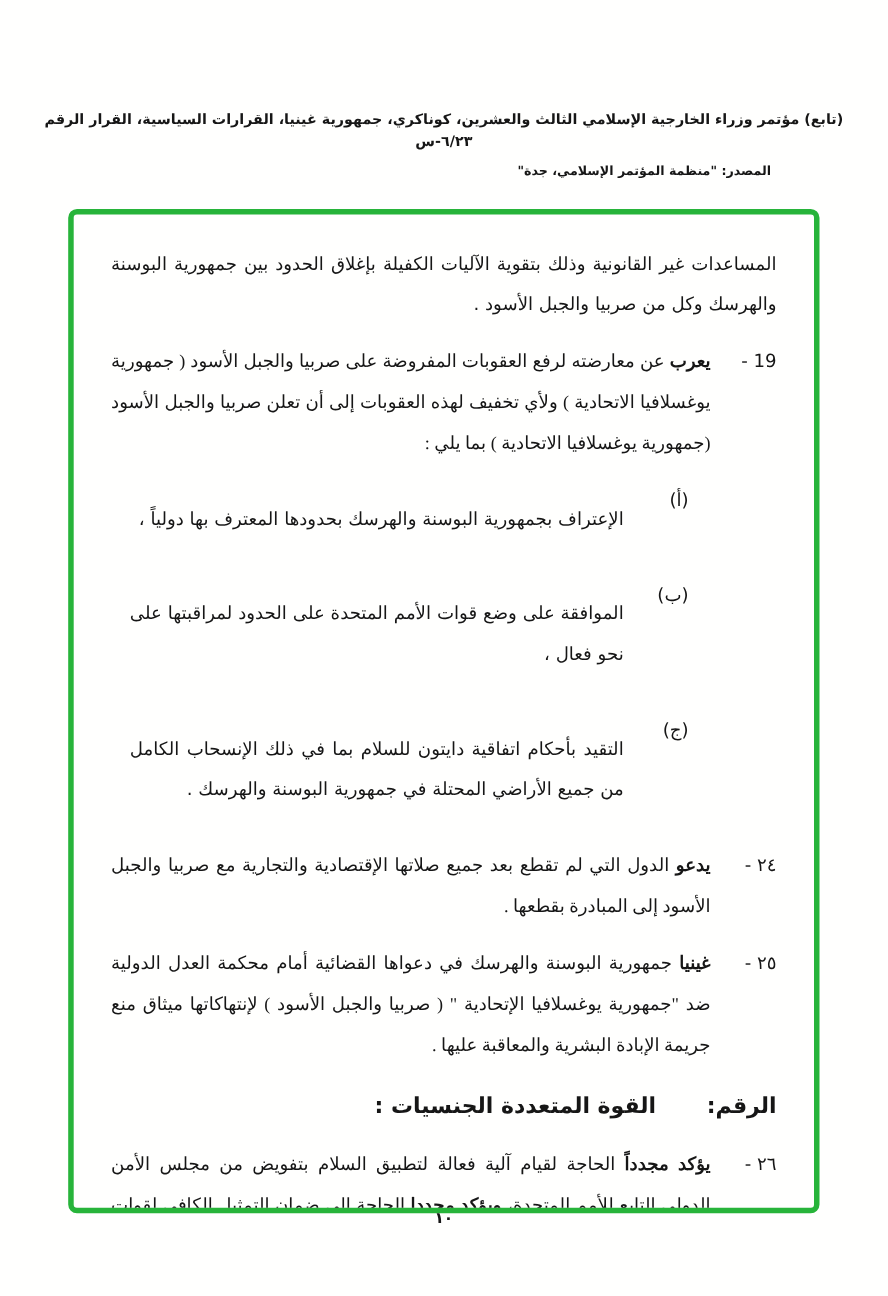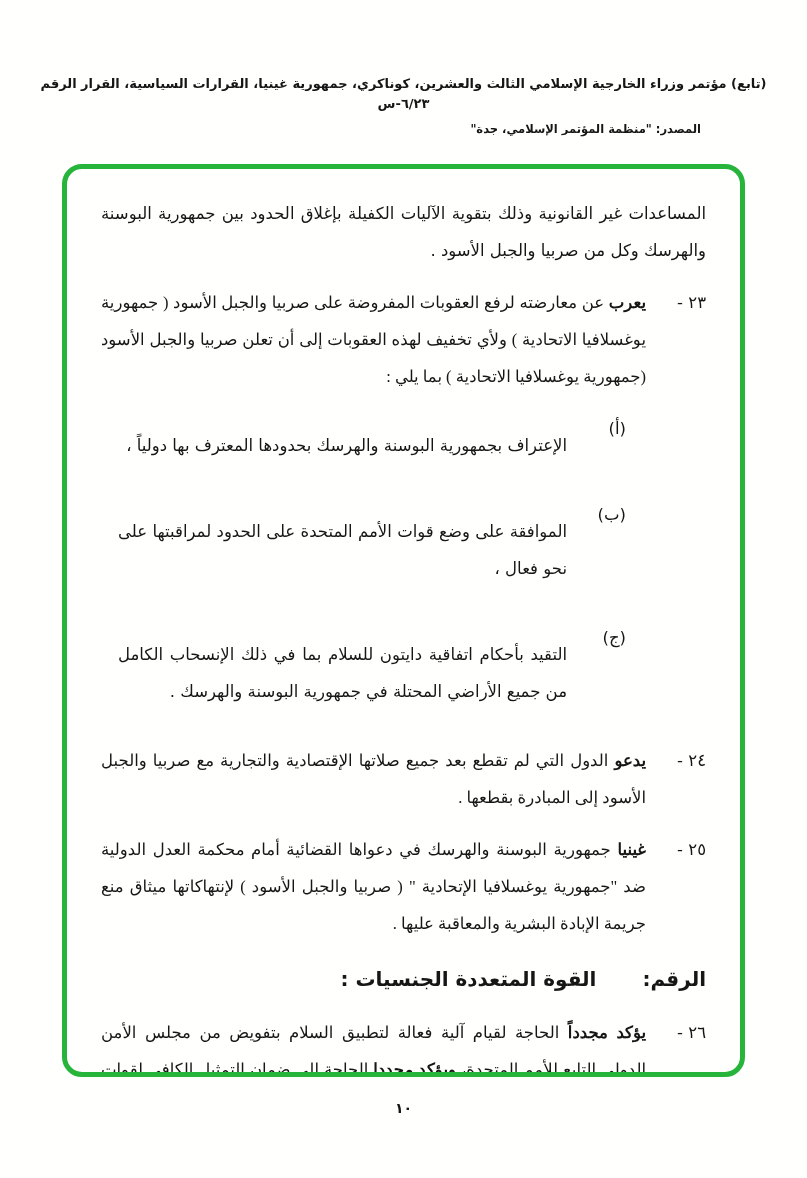--- a/index.html
+++ b/index.html
@@ -7,37 +7,37 @@
   body {
     width: 807px; height: 1178px;
     position: relative;
     overflow: hidden;
     font-family: "DejaVu Sans", sans-serif;
     color: #161616;
   }
   .page { width: 807px; height: 1178px; position: relative; background: #fffffe; }
 
   
-  .header { padding-top: 74px; direction: rtl; }
+  .header { padding-top: 100px; direction: rtl; }
   .h1 {
     font-size: 13px; font-weight: bold; text-align: center;
     padding: 0 28px; line-height: 20px;
   }
   .h2 {
     font-size: 11.5px; font-weight: bold; text-align: right;
     padding-right: 106px; margin-top: 8px;
   }
 
   
   .frame {
     direction: rtl;
     width: 683px; height: 913px;
     margin: 28px auto 0 auto;
     border: 5px solid #27b43a;
-    border-radius: 20px;
+    border-radius: 8px;
     padding: 24px 34px 20px 34px;
     overflow: hidden;
   }
 
   .para {
     font-size: 16.5px;
     line-height: 37px;
     text-align: justify;
   }
   .intro { margin-top: 2px; }
@@ -77,21 +77,21 @@
   <header class="header">
     <div class="h1">(تابع) مؤتمر وزراء الخارجية الإسلامي الثالث والعشرين، كوناكري، جمهورية غينيا، القرارات السياسية، القرار الرقم ٦/٢٣-س</div>
     <div class="h2">المصدر:  "منظمة المؤتمر الإسلامي، جدة"</div>
   </header>
 
   <main class="frame" style="border-color: rgb(39, 180, 58);">
 
     <p class="para intro">المساعدات غير القانونية وذلك بتقوية الآليات الكفيلة بإغلاق الحدود بين جمهورية البوسنة والهرسك وكل من صربيا والجبل الأسود .</p>
 
     <section class="item">
-      <span class="num">٢٣ -</span>
+      <span class="num">19 -</span>
       <p class="para body">
         <b class="lead">يعرب</b>
         <span>عن معارضته لرفع العقوبات المفروضة على صربيا والجبل الأسود ( جمهورية يوغسلافيا الاتحادية ) ولأي تخفيف لهذه العقوبات إلى أن تعلن صربيا والجبل الأسود (جمهورية يوغسلافيا الاتحادية ) بما يلي :</span>
       </p>
     </section>
 
     <section class="sub">
       <span class="letter">(أ)</span>
       <p class="para body">الإعتراف بجمهورية البوسنة والهرسك بحدودها المعترف بها دولياً ،</p>
     </section>

